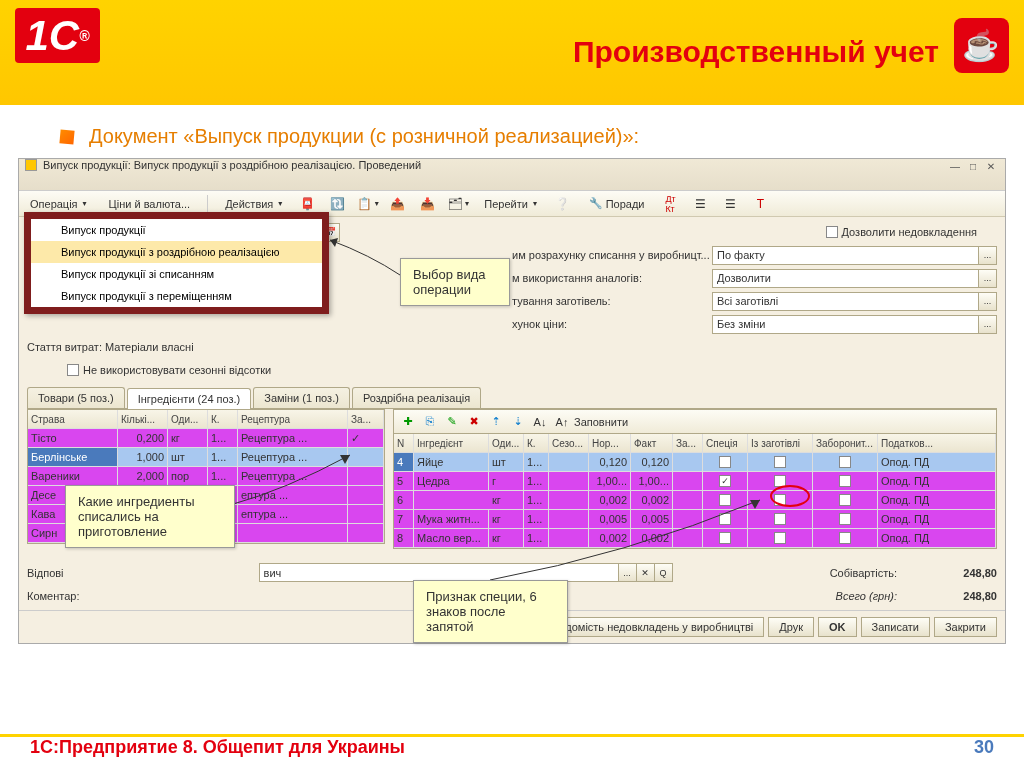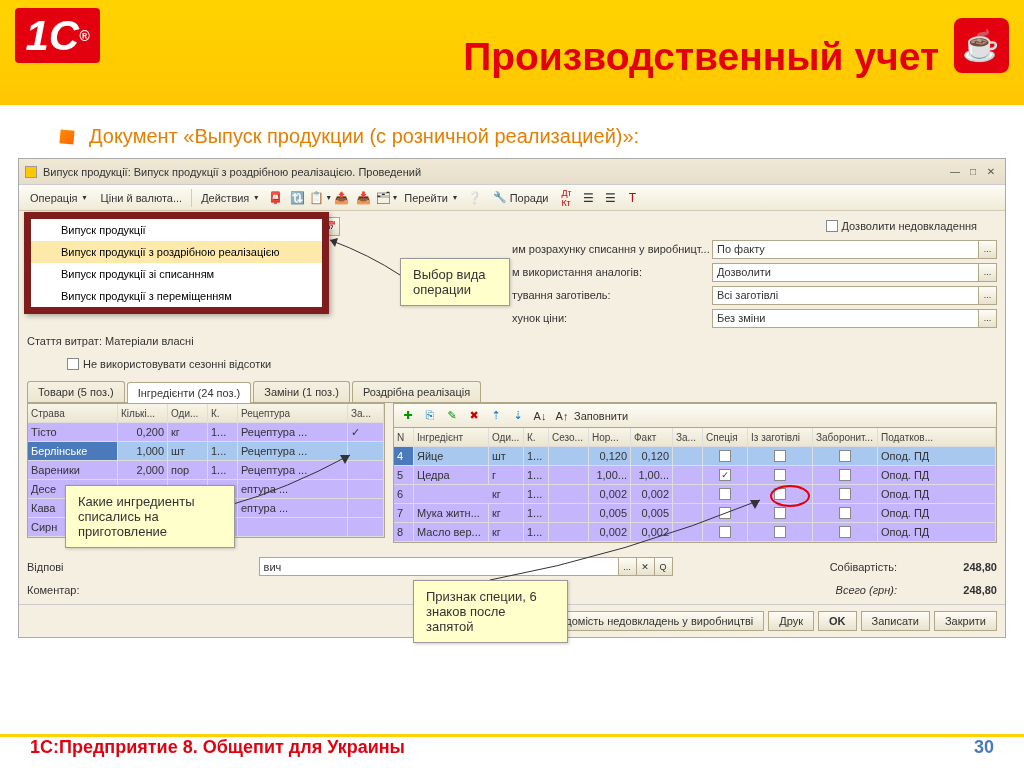--- a/index.html
+++ b/index.html
@@ -1,46 +1,46 @@
 <!DOCTYPE html>
 <html><head>
 <meta charset="utf-8">
 <style>
 *{box-sizing:border-box;margin:0;padding:0;font-family:Arial,sans-serif}
 body{width:1024px;height:768px;background:#fff;position:relative;overflow:hidden}
 .hdr{height:105px;background:linear-gradient(#ffd300,#ffc700);position:relative}
 .logo{position:absolute;left:15px;top:8px;width:85px;height:55px;background:#e3000f;border-radius:4px;color:#fff;font-size:42px;font-weight:bold;font-style:italic;display:flex;align-items:center;justify-content:center}
 .logo sup{font-size:14px}
-.hdr-title{position:absolute;right:85px;top:35px;color:#e3000f;font-size:39px;font-weight:bold}
+.hdr-title{position:absolute;right:85px;top:35px;color:#e3000f;font-size:30px;font-weight:bold}
 .coffee{position:absolute;right:15px;top:18px;width:55px;height:55px;background:#e3000f;border-radius:8px;color:#fff;font-size:30px;display:flex;align-items:center;justify-content:center}
 .sub{padding:20px 40px 10px 60px;color:#e67e00;font-size:20px;display:flex;align-items:center;gap:15px}
 .sub .box{width:14px;height:14px;background:linear-gradient(135deg,#ff8c00,#ff6600);transform:rotate(5deg)}
 .win{margin:0 18px;border:1px solid #aaa;background:#f5efe1;font-size:11px;color:#333}
-.titlebar{height:26px;background:linear-gradient(#f0e9d6,#e6deca);display:flex;align-items:center;padding:0 6px;border-bottom:1px solid #ccc}
+.titlebar{height:32px;background:linear-gradient(#f0e9d6,#e6deca);display:flex;align-items:flex-start;padding:0 6px;border-bottom:1px solid #ccc}
 .titlebar .ico{width:12px;height:12px;margin-right:6px;background:#ffc700;border:1px solid #999}
 .win-ctrl{margin-left:auto;display:flex;gap:2px}
 .win-ctrl span{width:16px;height:14px;display:flex;align-items:center;justify-content:center;font-size:10px;color:#555}
-.tb{height:26px;background:linear-gradient(#fdfcf5,#f0ebd8);display:flex;align-items:center;padding:0 4px;gap:0;border-bottom:1px solid #d0c9b0;position:relative}
+.tb{height:26px;background:linear-gradient(#fdfcf5,#f0ebd8);display:flex;align-items:center;padding:0 4px;gap:8px;border-bottom:1px solid #d0c9b0;position:relative}
 .tb .btn{padding:2px 6px;font-size:11px;display:flex;align-items:center;gap:3px;border:1px solid transparent;cursor:pointer}
 .tb .dd::after{content:'▾';font-size:8px;margin-left:2px}
 .tb .sep{width:1px;height:18px;background:#ccc;margin:0 2px}
 .tb .ibtn{width:22px;height:20px;display:flex;align-items:center;justify-content:center;font-size:12px}
 .menu{position:absolute;left:24px;top:212px;width:305px;background:#fff;border:7px solid #7f1d1d;box-shadow:2px 2px 5px rgba(0,0,0,.3);z-index:10}
 .menu-item{padding:5px 10px 5px 30px;font-size:11px;cursor:pointer}
 .menu-item.sel{background:#fde9a9}
 .form-area{padding:4px 8px;position:relative}
 .row{display:flex;align-items:center;height:22px;margin-bottom:1px}
 .lbl{font-size:11px;color:#333;white-space:nowrap}
 .fld{height:19px;border:1px solid #b0a888;background:#fff;padding:0 4px;font-size:11px;display:flex;align-items:center}
 .fld-btn{width:18px;height:19px;border:1px solid #b0a888;border-left:0;background:linear-gradient(#fefdf6,#e8e2cc);font-size:9px;display:flex;align-items:center;justify-content:center}
 .chk{width:12px;height:12px;border:1px solid #888;background:#fff;margin-right:4px}
 .tabs{display:flex;margin:6px 0 0;border-bottom:1px solid #b0a888}
 .tab{padding:4px 10px;font-size:11px;border:1px solid #b0a888;border-bottom:0;background:linear-gradient(#f5f1e2,#ece6d0);margin-right:2px;border-radius:3px 3px 0 0;cursor:pointer}
 .tab.act{background:#fff;position:relative;top:1px}
-.grid{border:1px solid #b0a888;background:#c4b5fd}
+.grid{border:1px solid #b0a888;background:#d946ef}
 .grid-row{display:flex;height:19px;border-bottom:1px solid #ddd}
 .grid-hdr{background:linear-gradient(#f8f5e8,#ebe5d0);font-size:10px}
 .cell{border-right:1px solid #ddd;padding:0 3px;font-size:11px;display:flex;align-items:center;overflow:hidden;white-space:nowrap}
 .grid-hdr .cell{font-size:10px;color:#444}
 .sel-row{background:#a8c8f0}
 .sel-row .cell:first-child{background:#4a7abc;color:#fff}
 .grids-wrap{display:flex;gap:8px}
 .left-grid{width:358px}
 .right-grid{flex:1}
 .grid-tb{height:24px;display:flex;align-items:center;padding:0 4px;gap:2px;background:linear-gradient(#fdfcf5,#f0ebd8);border:1px solid #b0a888;border-bottom:0}

